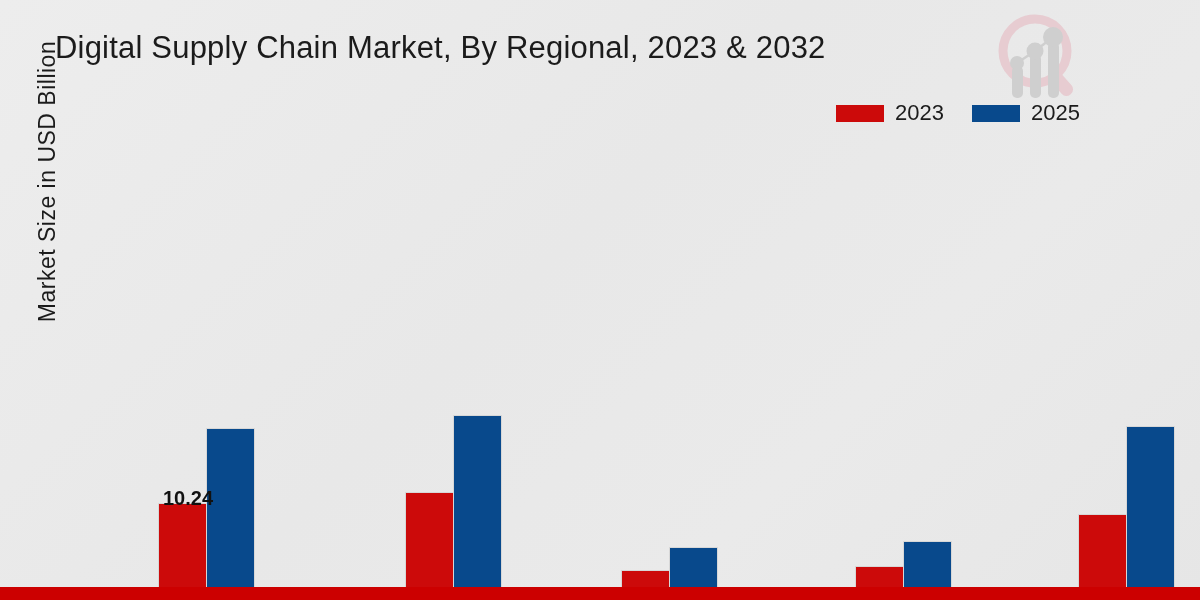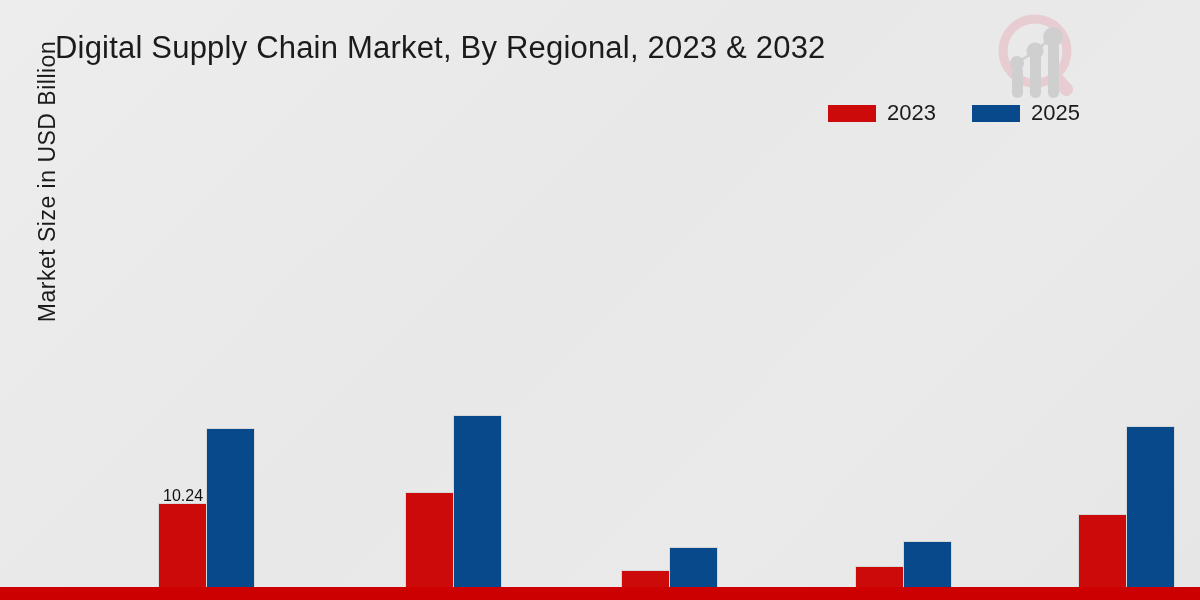--- a/index.html
+++ b/index.html
@@ -44,21 +44,21 @@
     font-family: "Liberation Sans", sans-serif;
   }
 
   
   #legend {
     position: absolute;
     right: 120px;
     top: 100px;
     display: flex;
     align-items: center;
-    gap: 36px;
+    gap: 28px;
   }
   .legend-entry {
     display: flex;
     align-items: center;
     gap: 11px;
   }
   .legend-swatch {
     width: 48px;
     height: 17px;
     display: block;
@@ -118,22 +118,22 @@
   .tick {
     position: absolute;
     top: 453px;
     width: 0;
     height: 7px;
     border-left: 1px solid #555;
   }
 
   .value-label {
     position: absolute;
-    font-size: 16px;
-    font-weight: normal;
+    font-size: 20px;
+    font-weight: bold;
     color: #111;
     white-space: nowrap;
     font-family: "Liberation Sans", sans-serif;
   }
 
   
   #bottom-bar {
     position: absolute;
     left: 0;
     bottom: 0;

